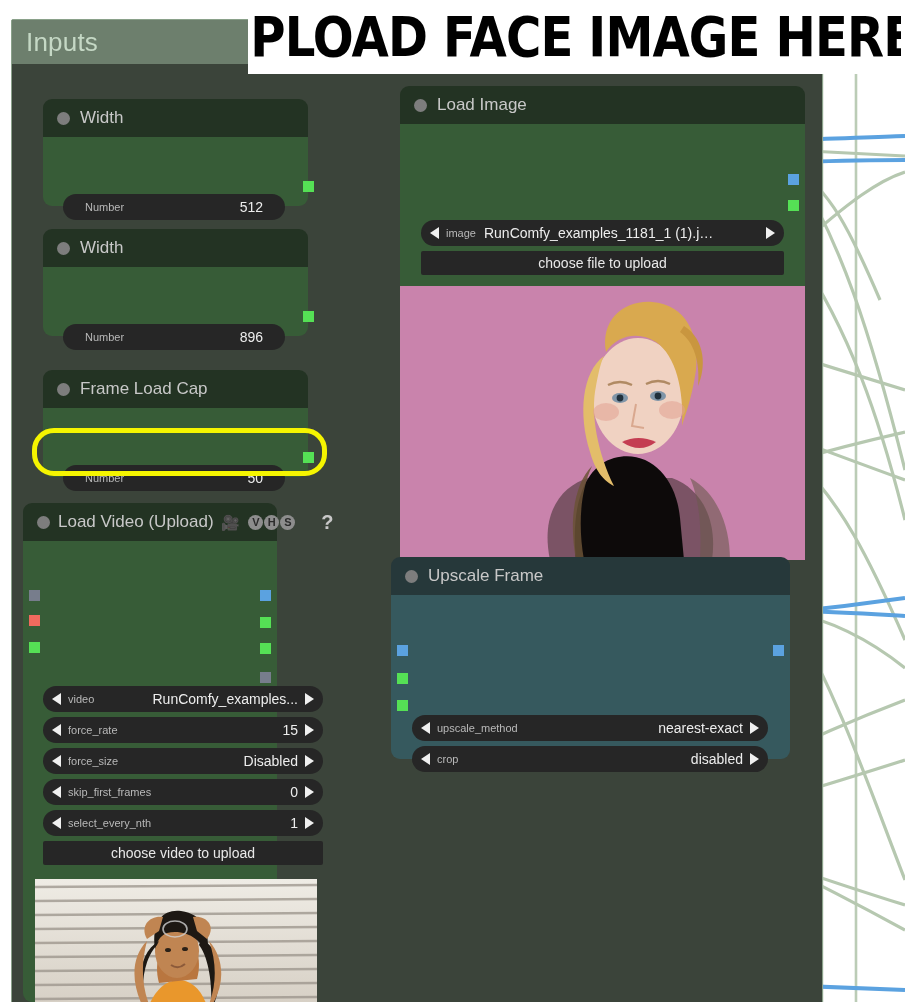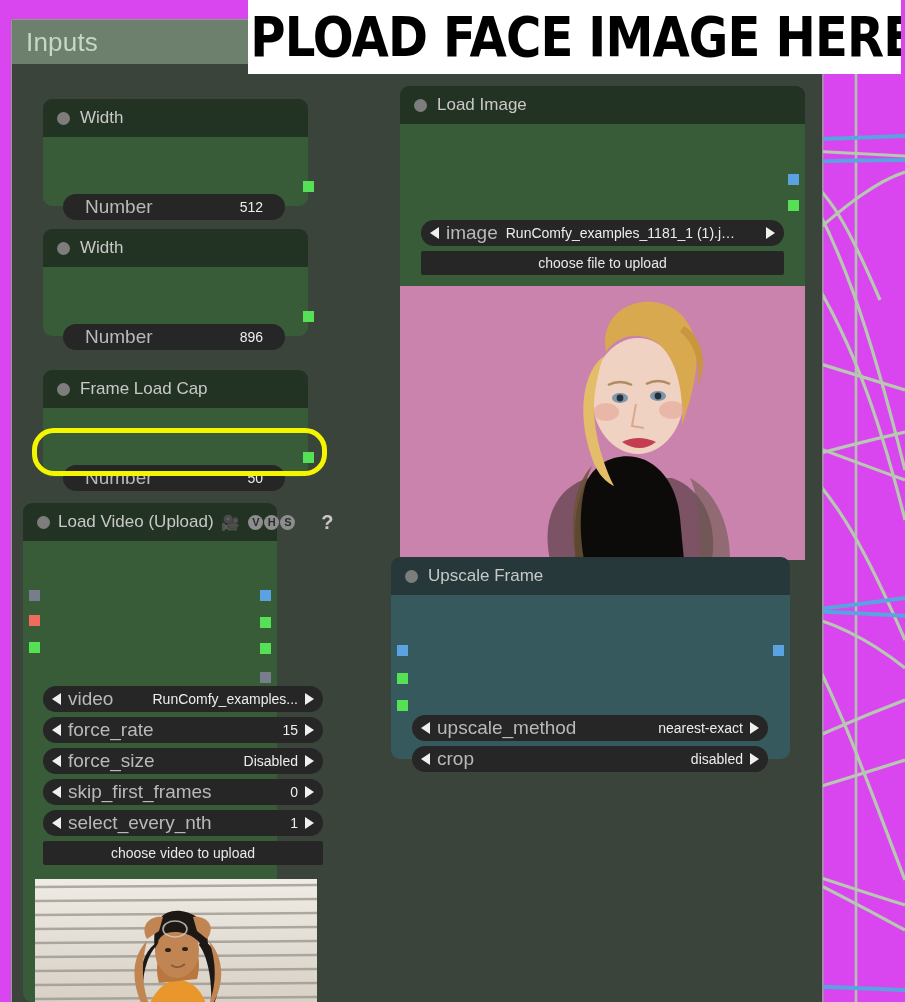--- a/index.html
+++ b/index.html
@@ -2,21 +2,21 @@
 <html><head>
 <meta charset="utf-8">
 <style>
   * { box-sizing: border-box; margin: 0; padding: 0; }
   html, body {
     width: 905px; height: 1002px;
     background: #212121;
     font-family: "Liberation Sans", sans-serif;
     overflow: hidden;
   }
-  #canvas { position: relative; width: 905px; height: 1002px; background: #d946ef; }
+  #canvas { position: relative; width: 905px; height: 1002px; background: #ffffff; }
 
   
   #wires { position: absolute; inset: 0; width: 905px; height: 1002px; pointer-events: none; }
 
   
   .group {
     position: absolute; background: #3b443a;
     border: 1px solid #8aa18a; border-radius: 2px;
   }
   .group-title {
@@ -38,21 +38,21 @@
   .green .node-body   { background: #375c37; }
   .teal  .node-header { background: #26383a; }
   .teal  .node-body   { background: #36595e; }
 
   
   .widget {
     height: 26px; background: #262626; border-radius: 13px;
     display: flex; align-items: center; justify-content: space-between;
     padding: 0 9px; color: #d6d6d6; font-size: 14px; position: relative;
   }
-  .widget .wname { color: #b9b9b9; font-size: 19px; white-space: nowrap; text-align: center; }
+  .widget .wname { color: #b9b9b9; font-size: 11px; white-space: nowrap; text-align: center; }
   .widget .wval  { color: #ededed; font-size: 14px; white-space: nowrap; }
   .widget.plain { justify-content: flex-start; padding-left: 22px; }
   .widget.plain .wval { position: absolute; right: 22px; text-align: center; }
   .arrow { width: 0; height: 0; flex: none; }
   .arrow.left  { border-top: 6px solid transparent; border-bottom: 6px solid transparent; border-right: 9px solid #f0f0f0; }
   .arrow.right { border-top: 6px solid transparent; border-bottom: 6px solid transparent; border-left: 9px solid #f0f0f0; }
   .combo-mid { flex: 1; display: flex; align-items: center; justify-content: space-between; padding: 0 7px; overflow: hidden; }
 
   .btn {
     height: 24px; background: #262626; color: #e8e8e8; font-size: 14px;

